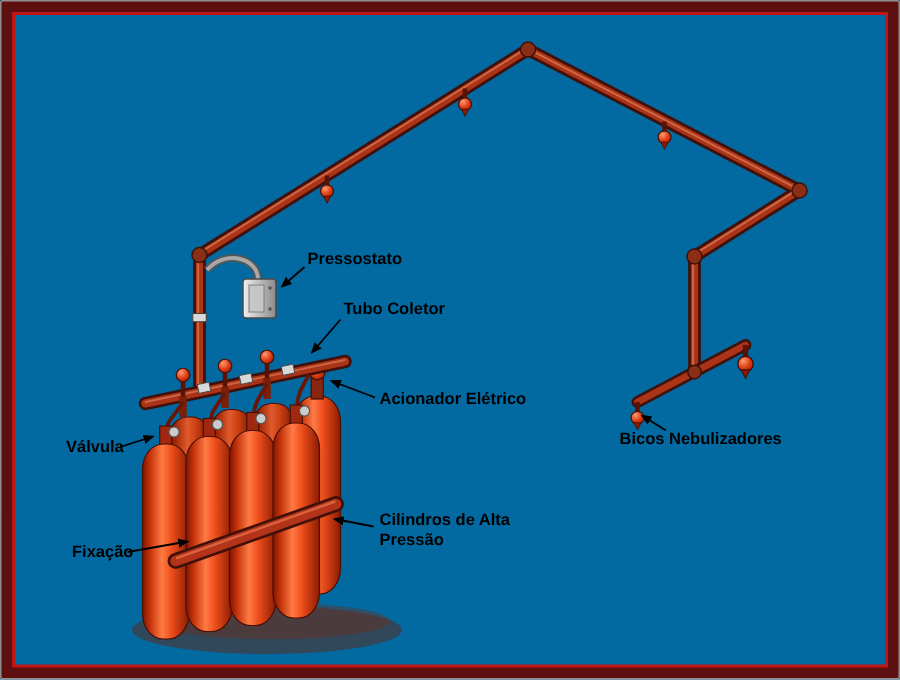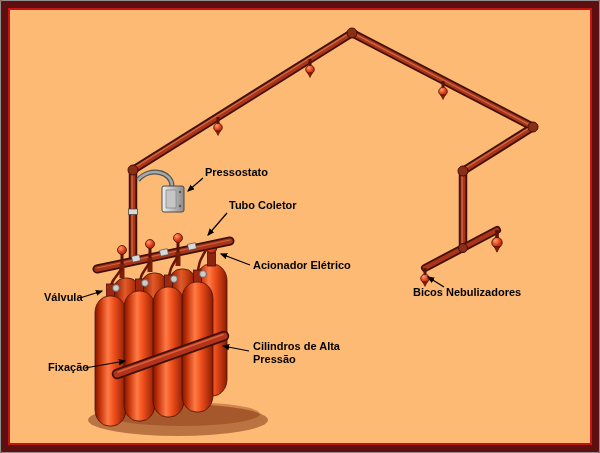--- a/index.html
+++ b/index.html
@@ -1,19 +1,19 @@
 <!DOCTYPE html>
 <html><head>
 <meta charset="utf-8">
 <style>
   html,body{margin:0;padding:0;background:#d8d8d8;}
   .canvas{
     position:relative;
     width:600px;height:453px;
-    background:#fdba74;
+    background:#0369a1;
     box-sizing:border-box;
     overflow:hidden;
     font-family:"Liberation Sans",sans-serif;
   }
   .frame{
     position:absolute;inset:0;
     box-shadow:
       inset 0 0 0 1px #8f8f8f,
       inset 0 0 0 8px #5E0F0F,
       inset 0 0 0 10px #C11616;

